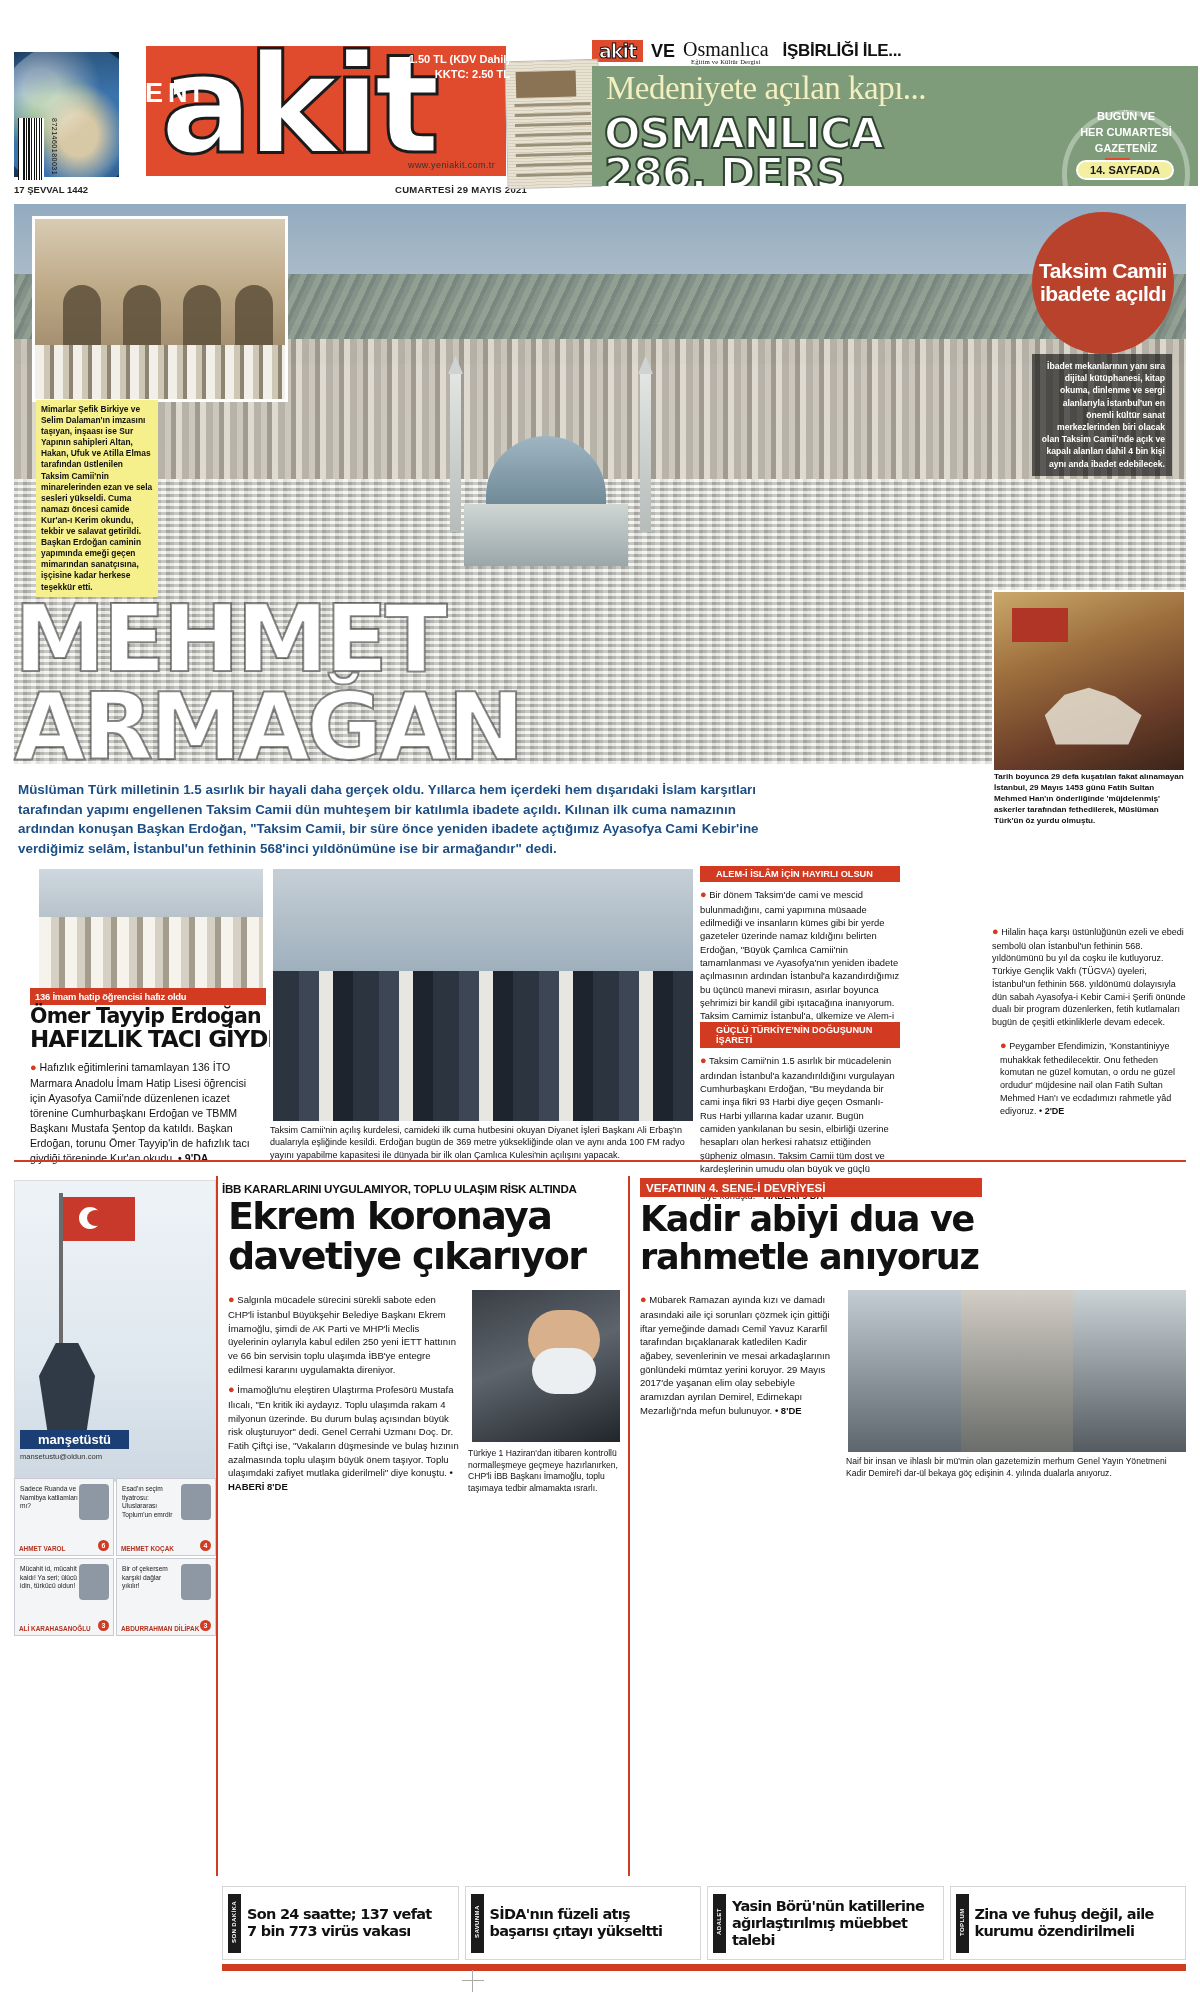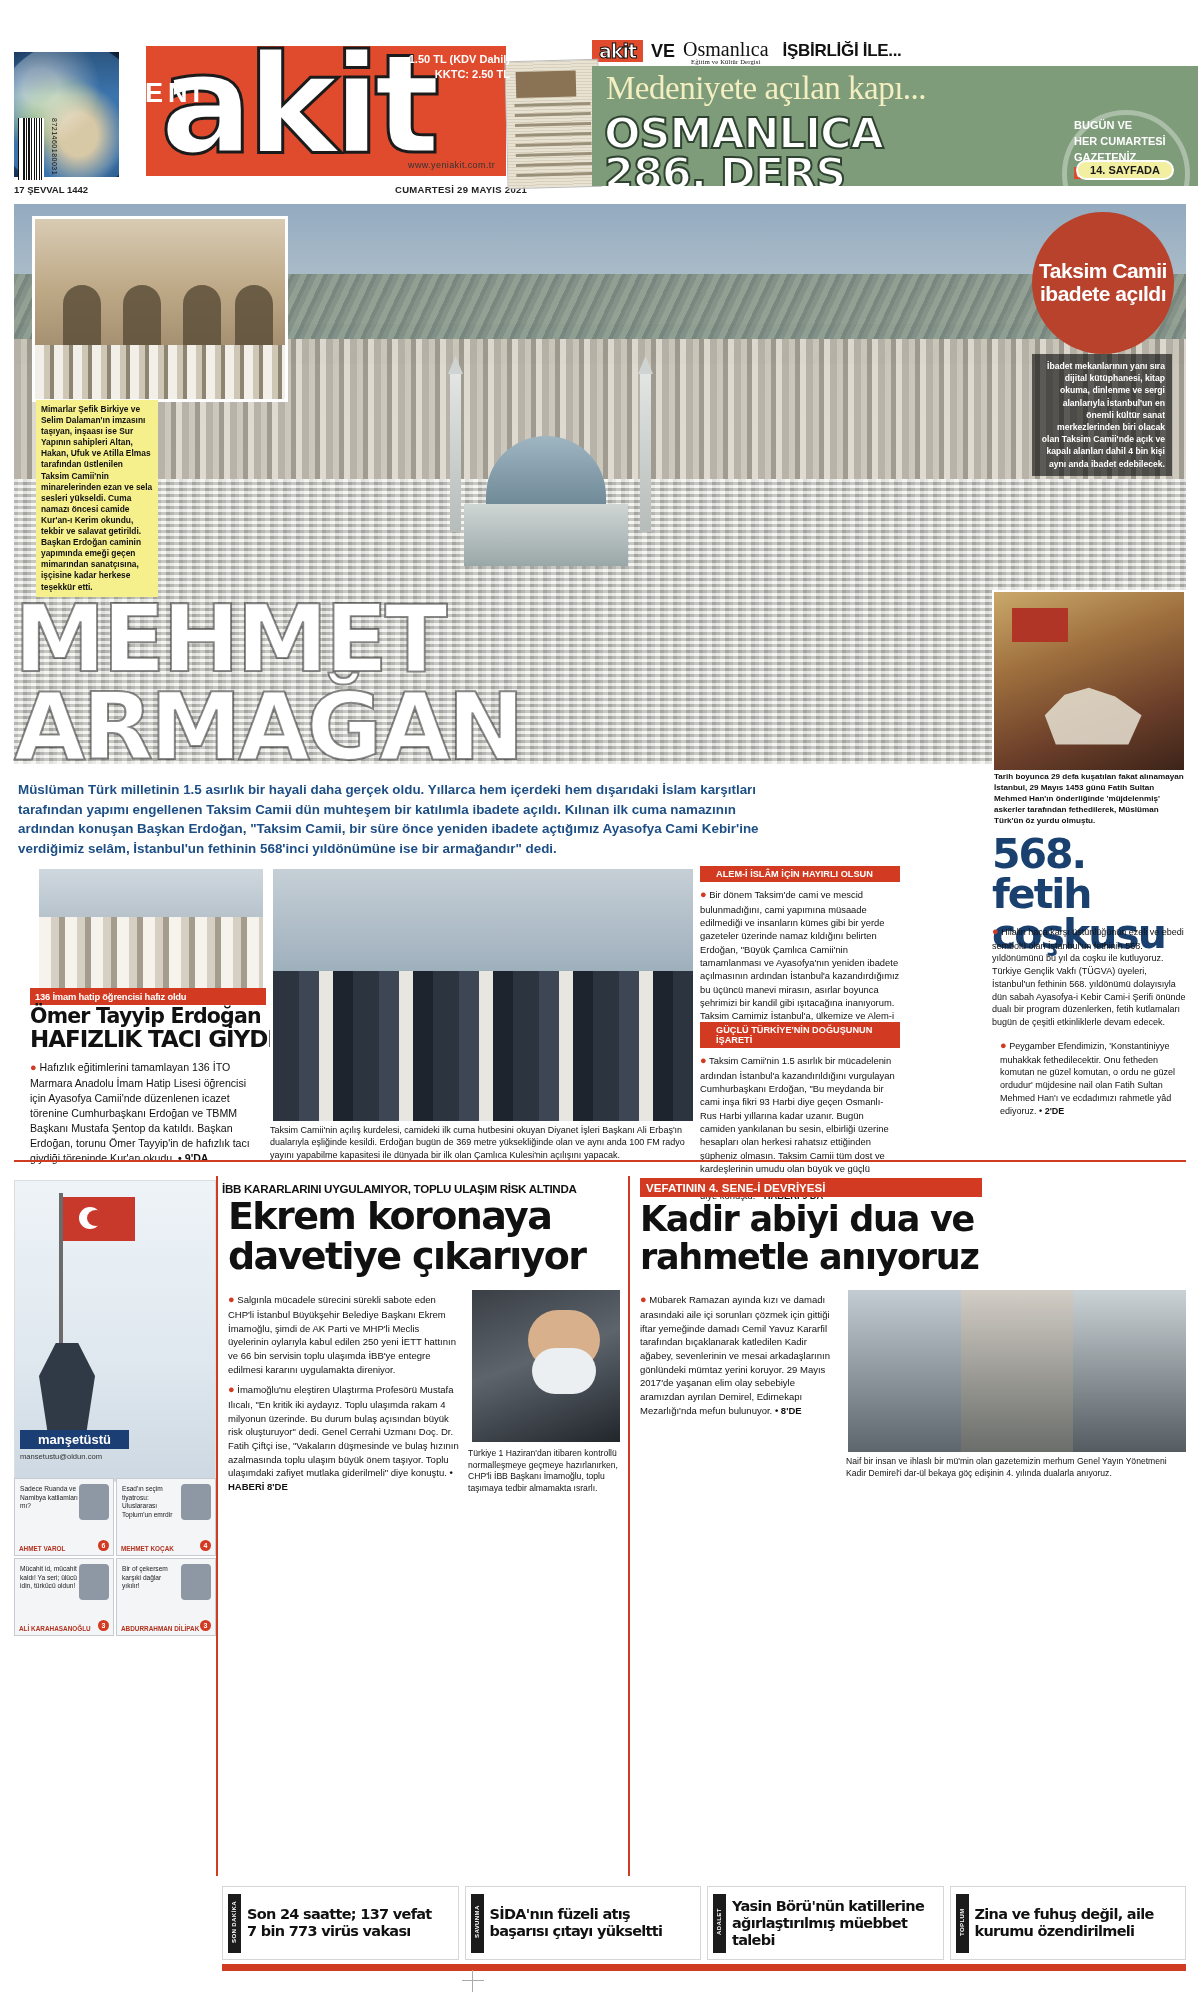--- a/index.html
+++ b/index.html
@@ -43,21 +43,21 @@
   .ad-osm{font-family:"Liberation Serif",serif;font-size:20px;color:#111;}
   .ad-osm small{display:block;font-size:6.5px;letter-spacing:.2px;text-align:center;margin-top:-3px;}
   .ad-isb{font-weight:bold;font-size:17px;color:#111;margin-left:6px;letter-spacing:-.3px;}
   .ad-green{position:absolute;left:86px;top:30px;right:0;bottom:0;background:#7e9b7a;overflow:hidden;}
   .ad-green:before{content:"";position:absolute;right:8px;top:44px;width:118px;height:118px;border:5px solid rgba(255,255,255,.35);border-radius:50%;}
   .ad-kapi{position:absolute;left:14px;top:4px;font-family:"Liberation Serif",serif;font-size:33px;color:#f3efc0;letter-spacing:-.5px;}
   .ad-osmanlica{position:absolute;left:12px;top:42px;font-family:"DejaVu Sans",sans-serif;font-weight:bold;font-size:43px;color:#fff;
     letter-spacing:-1px;-webkit-text-stroke:2px #2f4430;}
   .ad-ders{position:absolute;left:12px;top:82px;font-family:"DejaVu Sans",sans-serif;font-weight:bold;font-size:43px;color:#fff;
     letter-spacing:-1px;-webkit-text-stroke:2px #2f4430;}
-  .ad-side{position:absolute;right:20px;top:52px;width:104px;text-align:left;color:#fff;font-weight:bold;font-size:11px;line-height:1.45;}
+  .ad-side{position:absolute;right:20px;top:43px;width:104px;text-align:center;color:#fff;font-weight:bold;font-size:11px;line-height:1.45;}
   .ad-side .akitte{background:#e04b2e;padding:0 3px;}
   .ad-sayfa{position:absolute;right:24px;bottom:6px;background:#f3efa0;border:2px solid #fff;border-radius:12px;
     padding:2px 12px;font-weight:bold;font-size:11px;color:#1a1a1a;}
   .ad-clip{position:absolute;left:0;top:24px;width:92px;height:126px;background:
       repeating-linear-gradient(0deg,#e8e2d2 0 2px,#d8d0bd 2px 3px);border:1px solid #bbb;transform:rotate(-1.5deg);overflow:hidden;}
   .ad-clip i{position:absolute;left:8px;right:8px;height:3px;background:#9a8f78;display:block;}
   .ad-clip .ph{position:absolute;left:10px;width:60px;height:26px;background:#8a7355;}
   
   .hero{position:absolute;left:14px;top:204px;width:1172px;height:560px;overflow:hidden;
     background:linear-gradient(180deg,#8fa9bd 0%,#9db4c4 18%,#b9c3c6 32%,#cfd2cd 52%,#d9d8d2 70%,#cdccc6 100%);}
@@ -266,24 +266,20 @@
     <div class="l2">MEHMET ARMAĞAN</div>
   </div>
 
   <div class="lead">Müslüman Türk milletinin 1.5 asırlık bir hayali daha gerçek oldu. Yıllarca hem içerdeki hem dışarıdaki İslam karşıtları tarafından yapımı engellenen Taksim Camii dün muhteşem bir katılımla ibadete açıldı. Kılınan ilk cuma namazının ardından konuşan Başkan Erdoğan, "Taksim Camii, bir süre önce yeniden ibadete açtığımız Ayasofya Cami Kebir'ine verdiğimiz selâm, İstanbul'un fethinin 568'inci yıldönümüne ise bir armağandır" dedi.</div>
 
   <div class="paint">
     <span class="flag"></span>
     <span class="horse"></span>
   </div>
   <div class="paintcap">Tarih boyunca 29 defa kuşatılan fakat alınamayan İstanbul, 29 Mayıs 1453 günü Fatih Sultan Mehmed Han'ın önderliğinde 'müjdelenmiş' askerler tarafından fethedilerek, Müslüman Türk'ün öz yurdu olmuştu.</div>
-  <div class="f568">
-    <div>568. fetih</div>
-    <div>coşkusu</div>
-  </div>
   <div class="f568cap">
     <p style="margin:0 0 9px"><span class="bl">●</span>
       <span>Hilalin haça karşı üstünlüğünün ezeli ve ebedi sembolü olan İstanbul'un fethinin 568. yıldönümünü bu yıl da coşku ile kutluyoruz. Türkiye Gençlik Vakfı (TÜGVA) üyeleri, İstanbul'un fethinin 568. yıldönümü dolayısıyla dün sabah Ayasofya-i Kebir Cami-i Şerifi önünde dualı bir program düzenlerken, fetih kutlamaları bugün de çeşitli etkinliklerle devam edecek.</span></p>
     <p style="margin:8px"><span class="bl">●</span>
       <span>Peygamber Efendimizin, 'Konstantiniyye muhakkak fethedilecektir. Onu fetheden komutan ne güzel komutan, o ordu ne güzel ordudur' müjdesine nail olan Fatih Sultan Mehmed Han'ı ve ecdadımızı rahmetle yâd ediyoruz.</span>
       <b>• 2'DE</b></p>
   </div>
 
   <div class="omer-photo">
       <div class="heads"></div>

